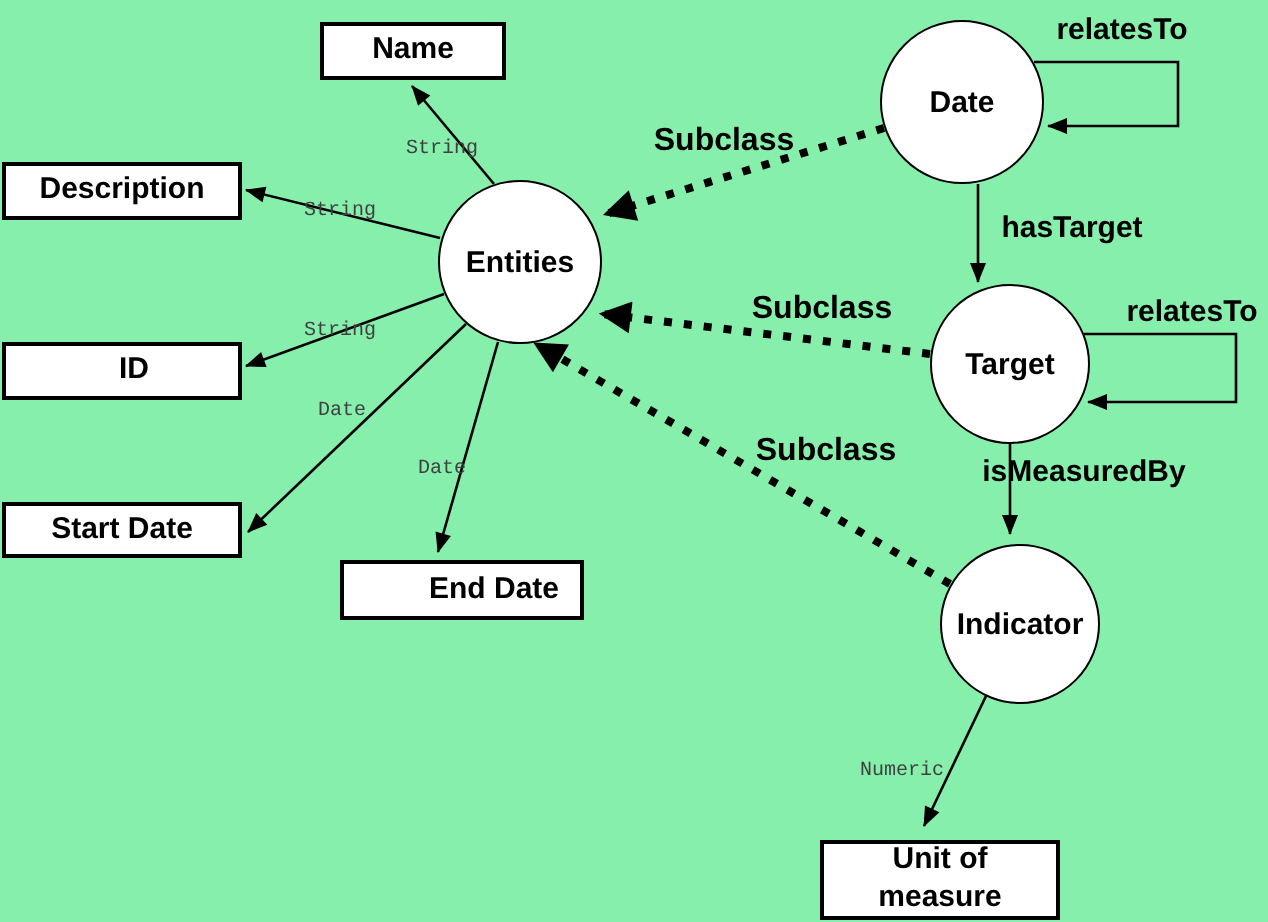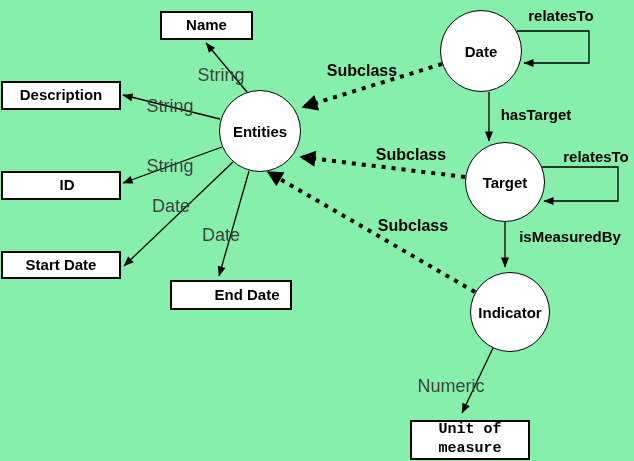--- a/index.html
+++ b/index.html
@@ -12,24 +12,24 @@
     position:absolute;background:#fff;border:2px solid #000;box-sizing:border-box;
     display:flex;align-items:center;justify-content:center;text-align:center;
     font-weight:bold;font-size:15px;color:#000;line-height:1.25;
   }
   .circle{
     position:absolute;background:#fff;border:1.5px solid #000;border-radius:50%;
     box-sizing:border-box;display:flex;align-items:center;justify-content:center;
     font-weight:bold;font-size:15px;color:#000;
   }
   .elabel{position:absolute;transform:translate(-50%,-50%);white-space:nowrap;}
-  .type{font-size:18px;color:#404040;font-weight:normal;}
+  .type{font-size:10px;color:#404040;font-weight:normal;font-family:Liberation Mono, monospace;}
   .rel{font-size:15px;font-weight:bold;color:#000;}
   .sub{font-size:16px;font-weight:bold;color:#000;}
-  .wrapbox{padding:0 12px;font-family:Liberation Mono, monospace;}
+  .wrapbox{padding:0 12px;}
 </style>
 </head>
 <body>
 
 <div id="canvas">
 
   <svg id="wires" xmlns="http://www.w3.org/2000/svg" viewBox="0 0 634 461">
     <defs>
       <marker id="mThin" viewBox="0 0 10 10" refX="9.5" refY="5" markerWidth="13" markerHeight="10" markerUnits="userSpaceOnUse" orient="auto">
         <path d="M0,1 L10,5 L0,9 z" fill="#000"></path>
@@ -76,15 +76,15 @@
   <div class="elabel type" style="left:221px;top:235px;">Date</div>
   <div class="elabel type" style="left:451px;top:386px;">Numeric</div>
 
   <div class="elabel sub" style="left:362px;top:71px;">Subclass</div>
   <div class="elabel sub" style="left:411px;top:155px;">Subclass</div>
   <div class="elabel sub" style="left:413px;top:226px;">Subclass</div>
 
   <div class="elabel rel" style="left:561px;top:15px;">relatesTo</div>
   <div class="elabel rel" style="left:596px;top:156px;">relatesTo</div>
   <div class="elabel rel" style="left:536px;top:114px;">hasTarget</div>
-  <div class="elabel rel" style="left:570px;top:236px;">isMeasuredBy</div>
+  <div class="elabel rel" style="left:542px;top:236px;">isMeasuredBy</div>
 
 </div>
 
 </body></html>

